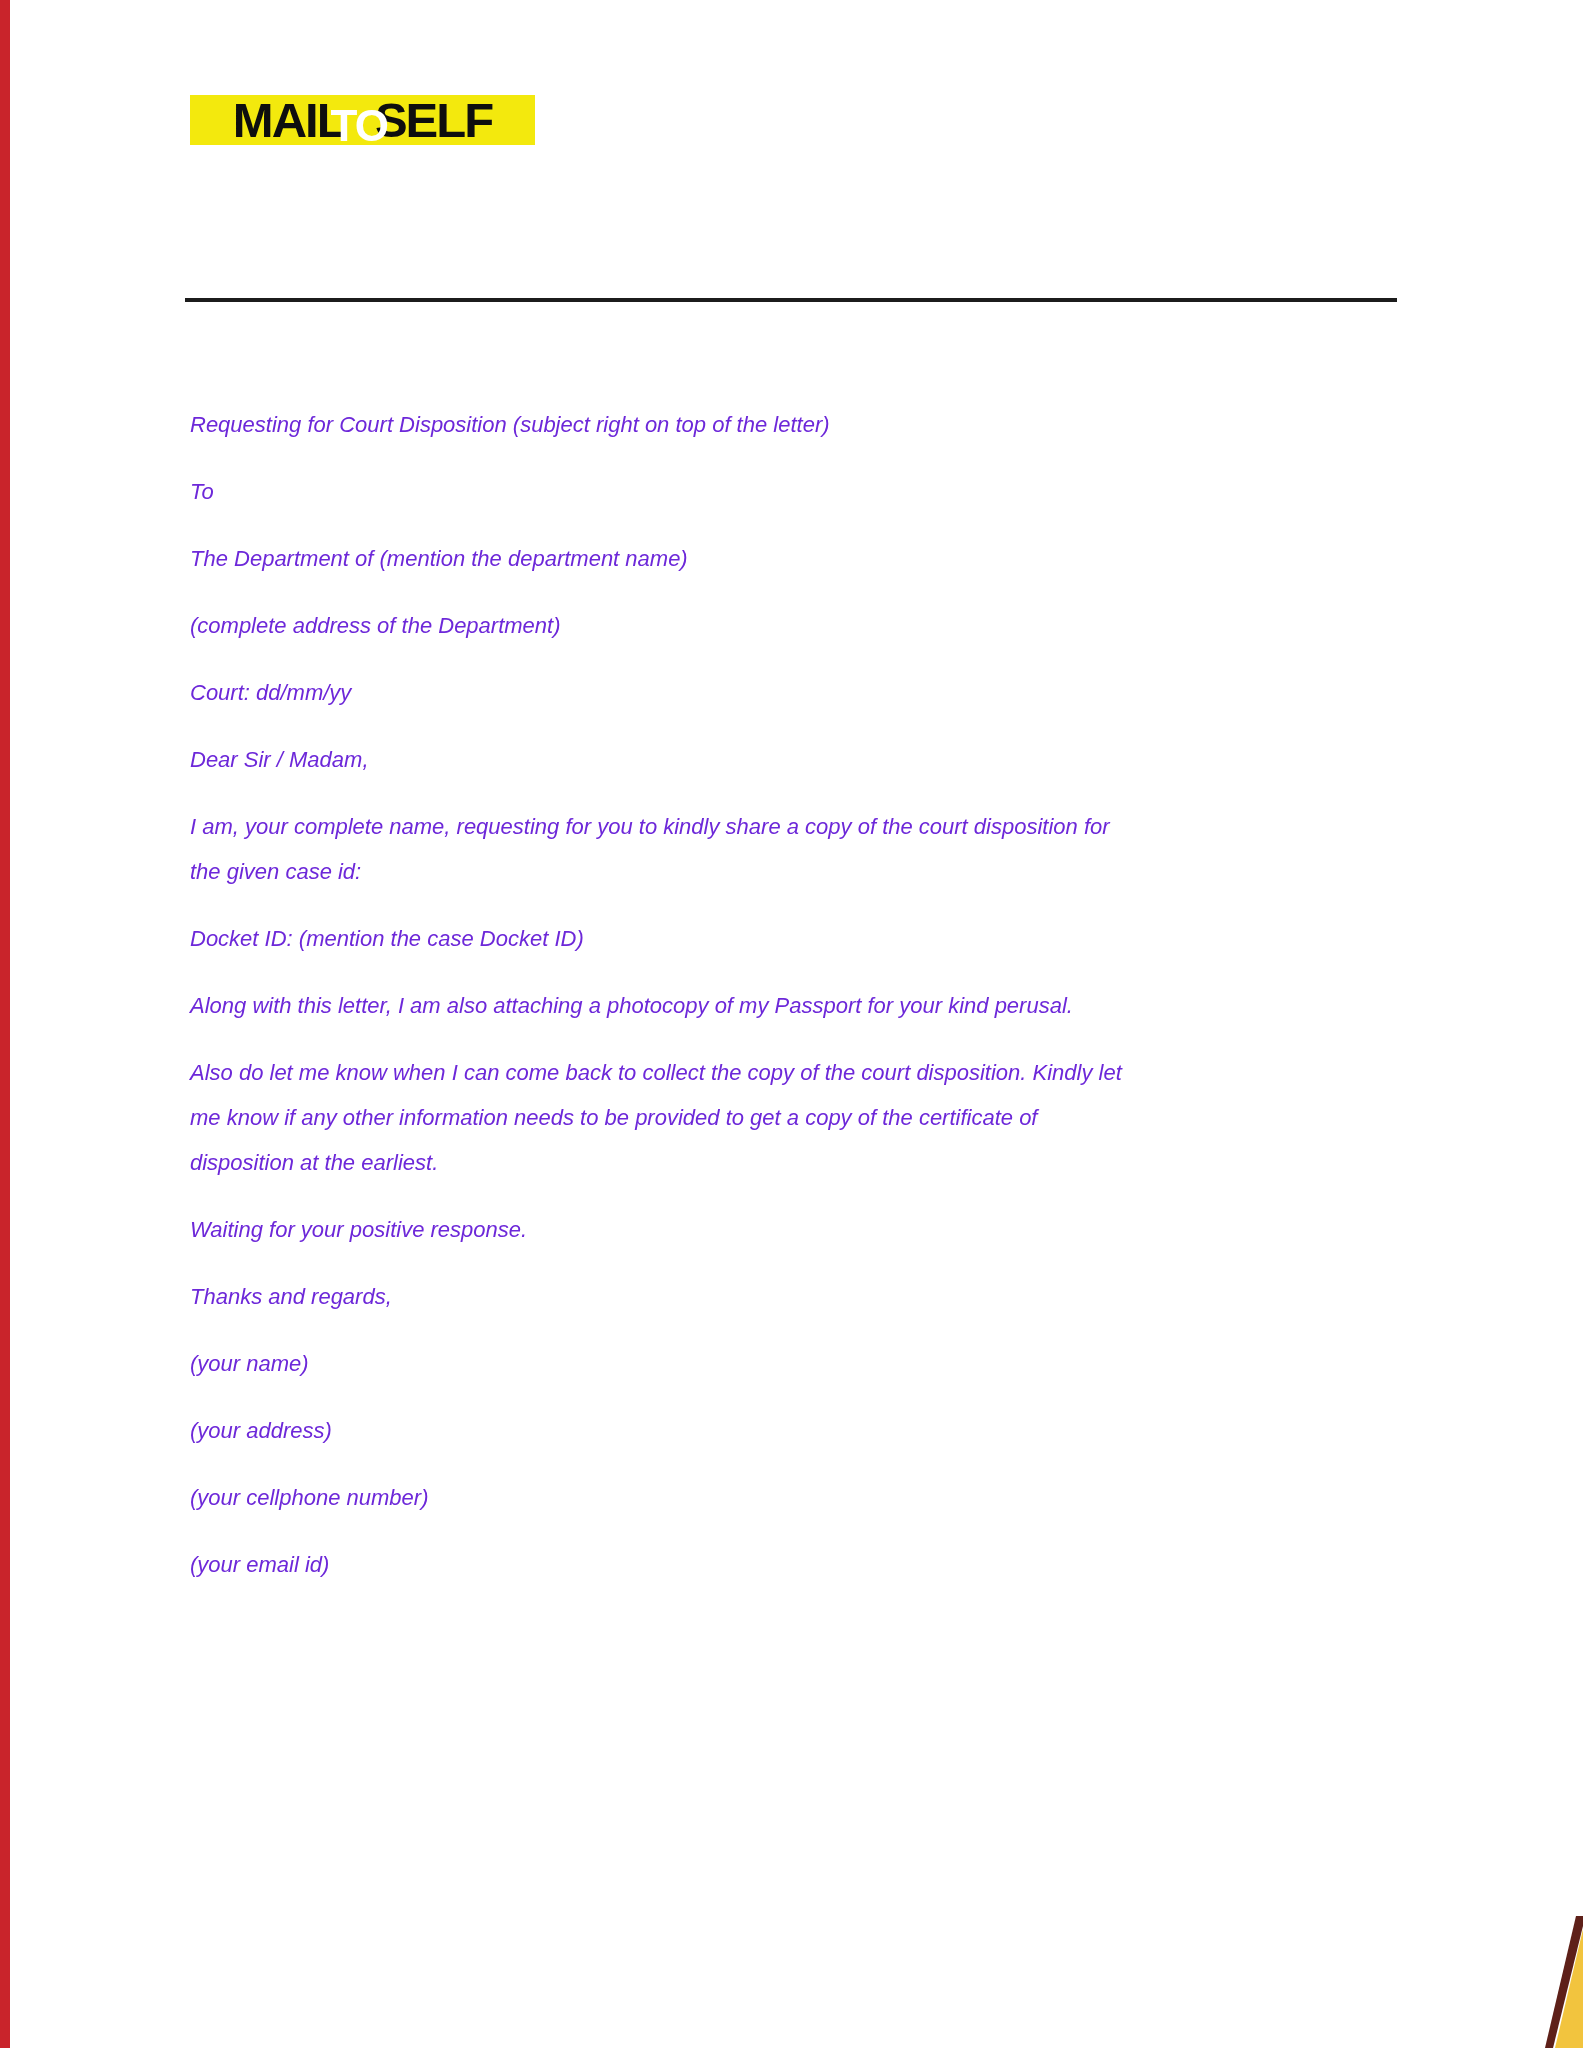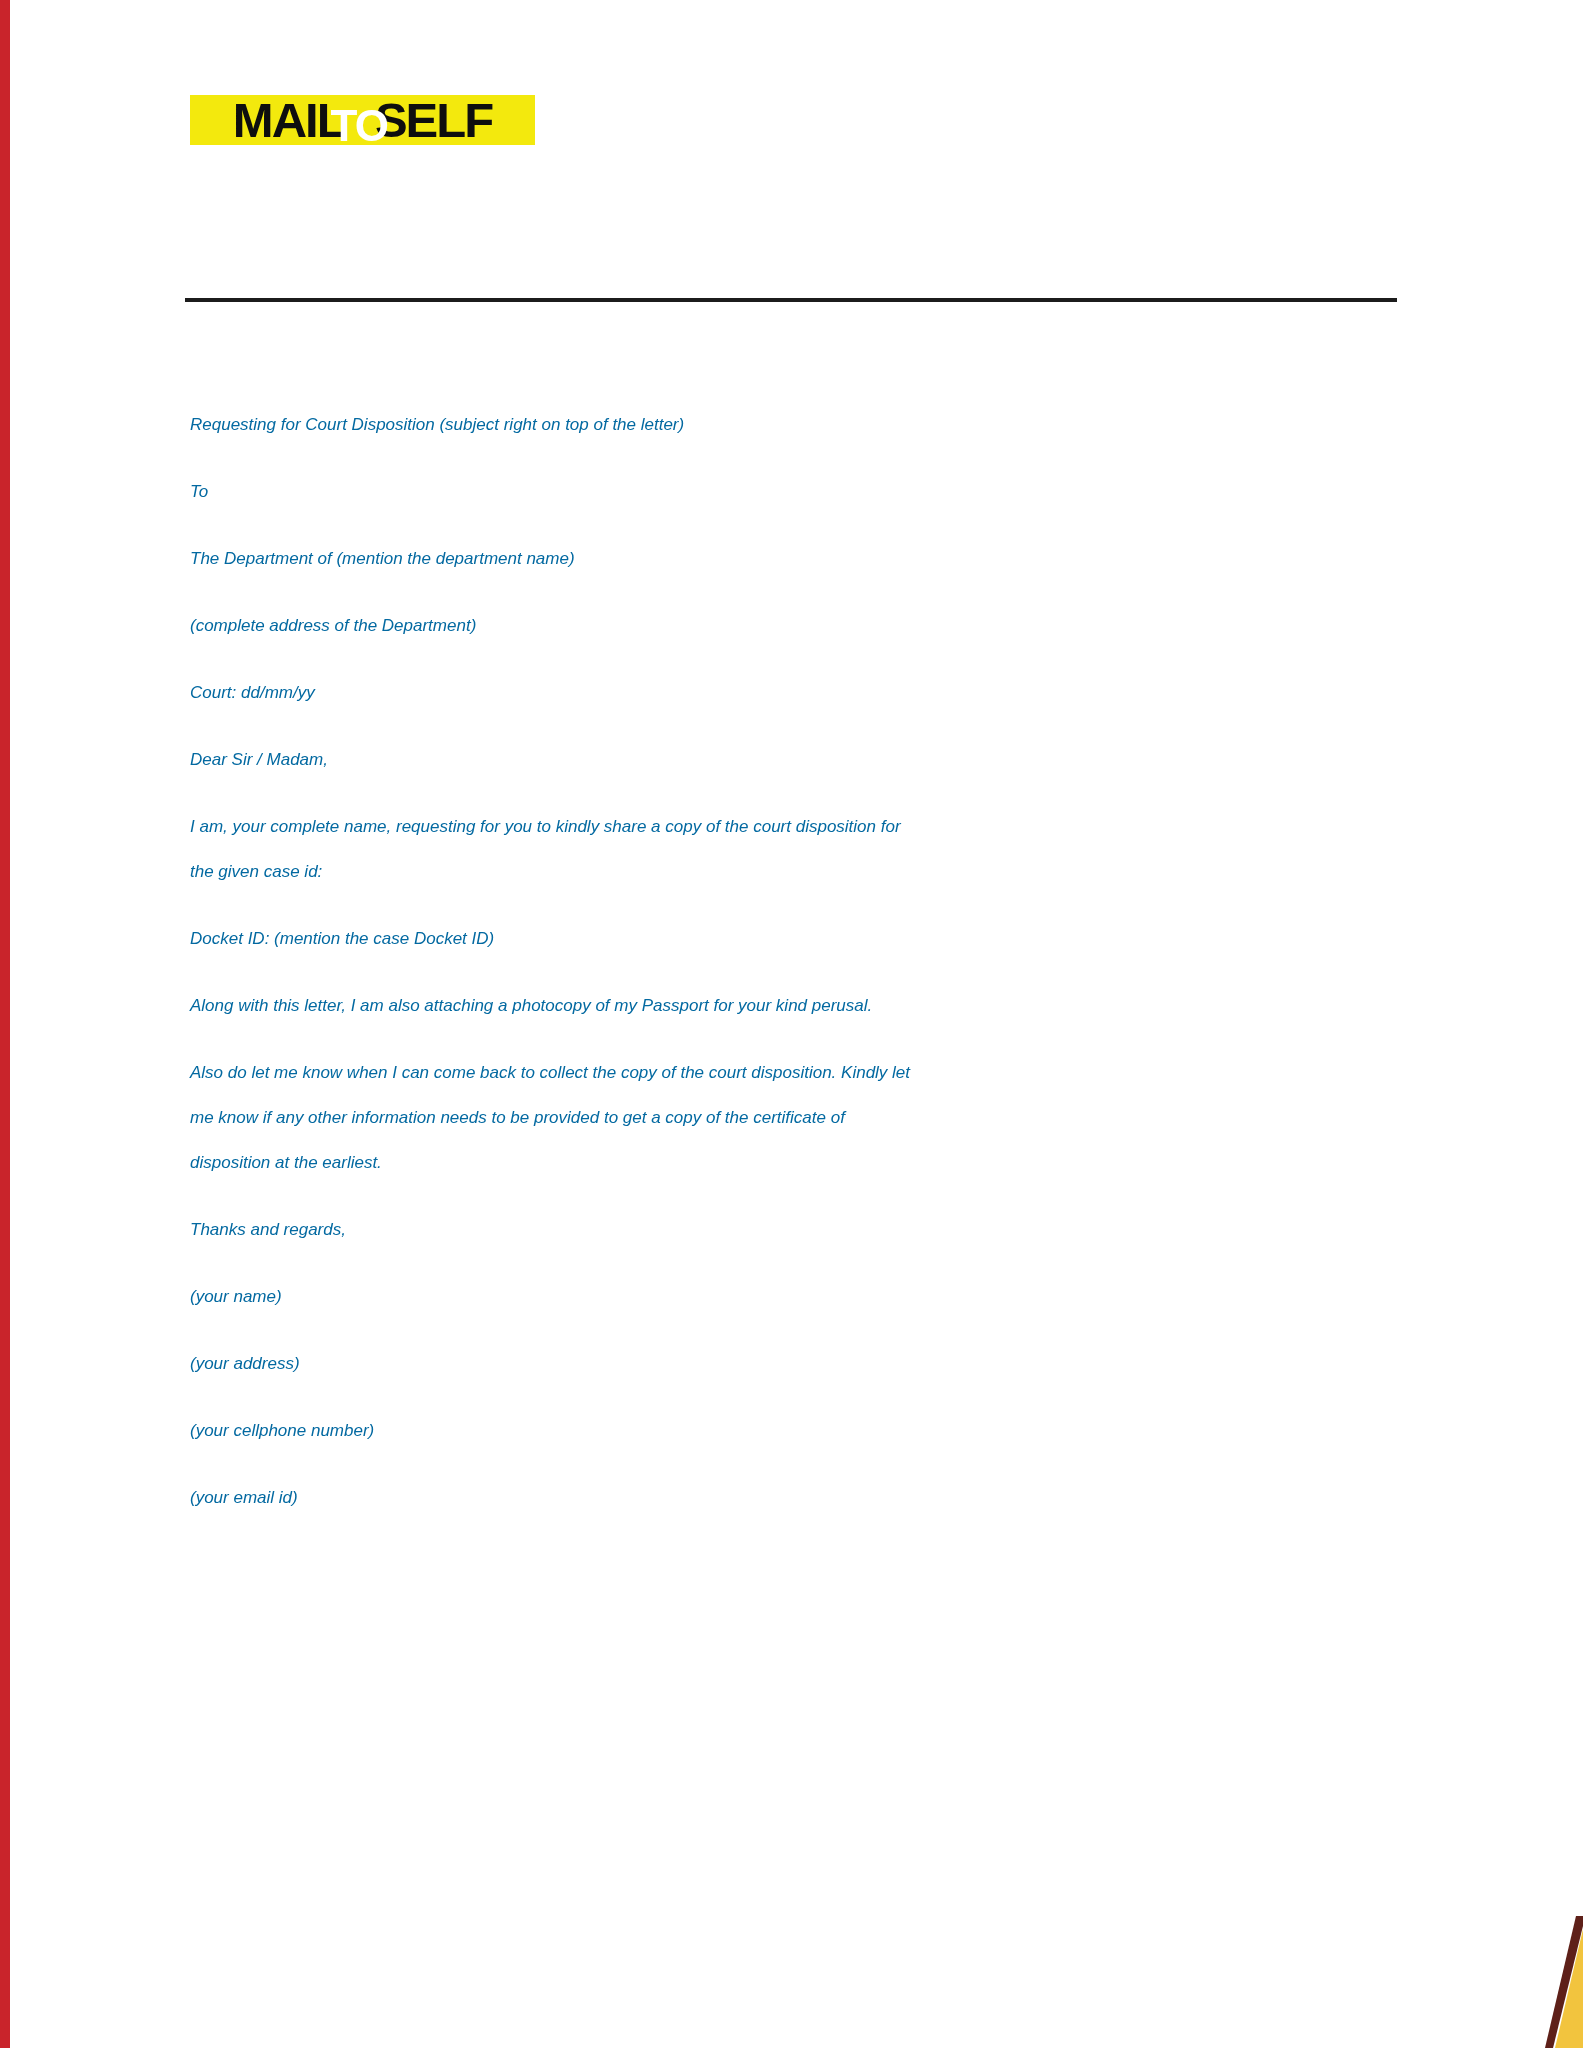--- a/index.html
+++ b/index.html
@@ -47,23 +47,23 @@
     width: 1212px; height: 4px;
     background: #1c1c1c;
     border: none;
     margin: 0;
   }
   .letter-body {
     position: absolute;
     left: 190px; top: 402px;
     width: 1212px;
     font-style: italic;
-    font-size: 17px;
+    font-size: 22px;
     line-height: 45px;
-    color: #0369a1;
+    color: #6d28d9;
   }
   .letter-body p {
     margin: 0 0 22px 0;
     white-space: pre-line;
   }
   .corner-decor {
     position: absolute;
     right: 0; bottom: 0;
     width: 40px; height: 132px;
     display: block;
@@ -91,20 +91,21 @@
     <p>(complete address of the Department)</p>
     <p>Court: dd/mm/yy</p>
     <p>Dear Sir / Madam,</p>
     <p>I am, your complete name, requesting for you to kindly share a copy of the court disposition for
 the given case id:</p>
     <p>Docket ID: (mention the case Docket ID)</p>
     <p>Along with this letter, I am also attaching a photocopy of my Passport for your kind perusal.</p>
     <p>Also do let me know when I can come back to collect the copy of the court disposition. Kindly let
 me know if any other information needs to be provided to get a copy of the certificate of
 disposition at the earliest.</p>
+    <p>Waiting for your positive response.</p>
     <p>Thanks and regards,</p>
     <p>(your name)</p>
     <p>(your address)</p>
     <p>(your cellphone number)</p>
     <p>(your email id)</p>
   </div>
 
   <svg class="corner-decor" viewBox="0 0 40 132" preserveAspectRatio="none" xmlns="http://www.w3.org/2000/svg">
     <polygon points="33,0 40,0 40,10 10,132 2,132" fill="#5e2019"></polygon>
     <polygon points="40,13 40,132 12,132" fill="#f2c43e"></polygon>

